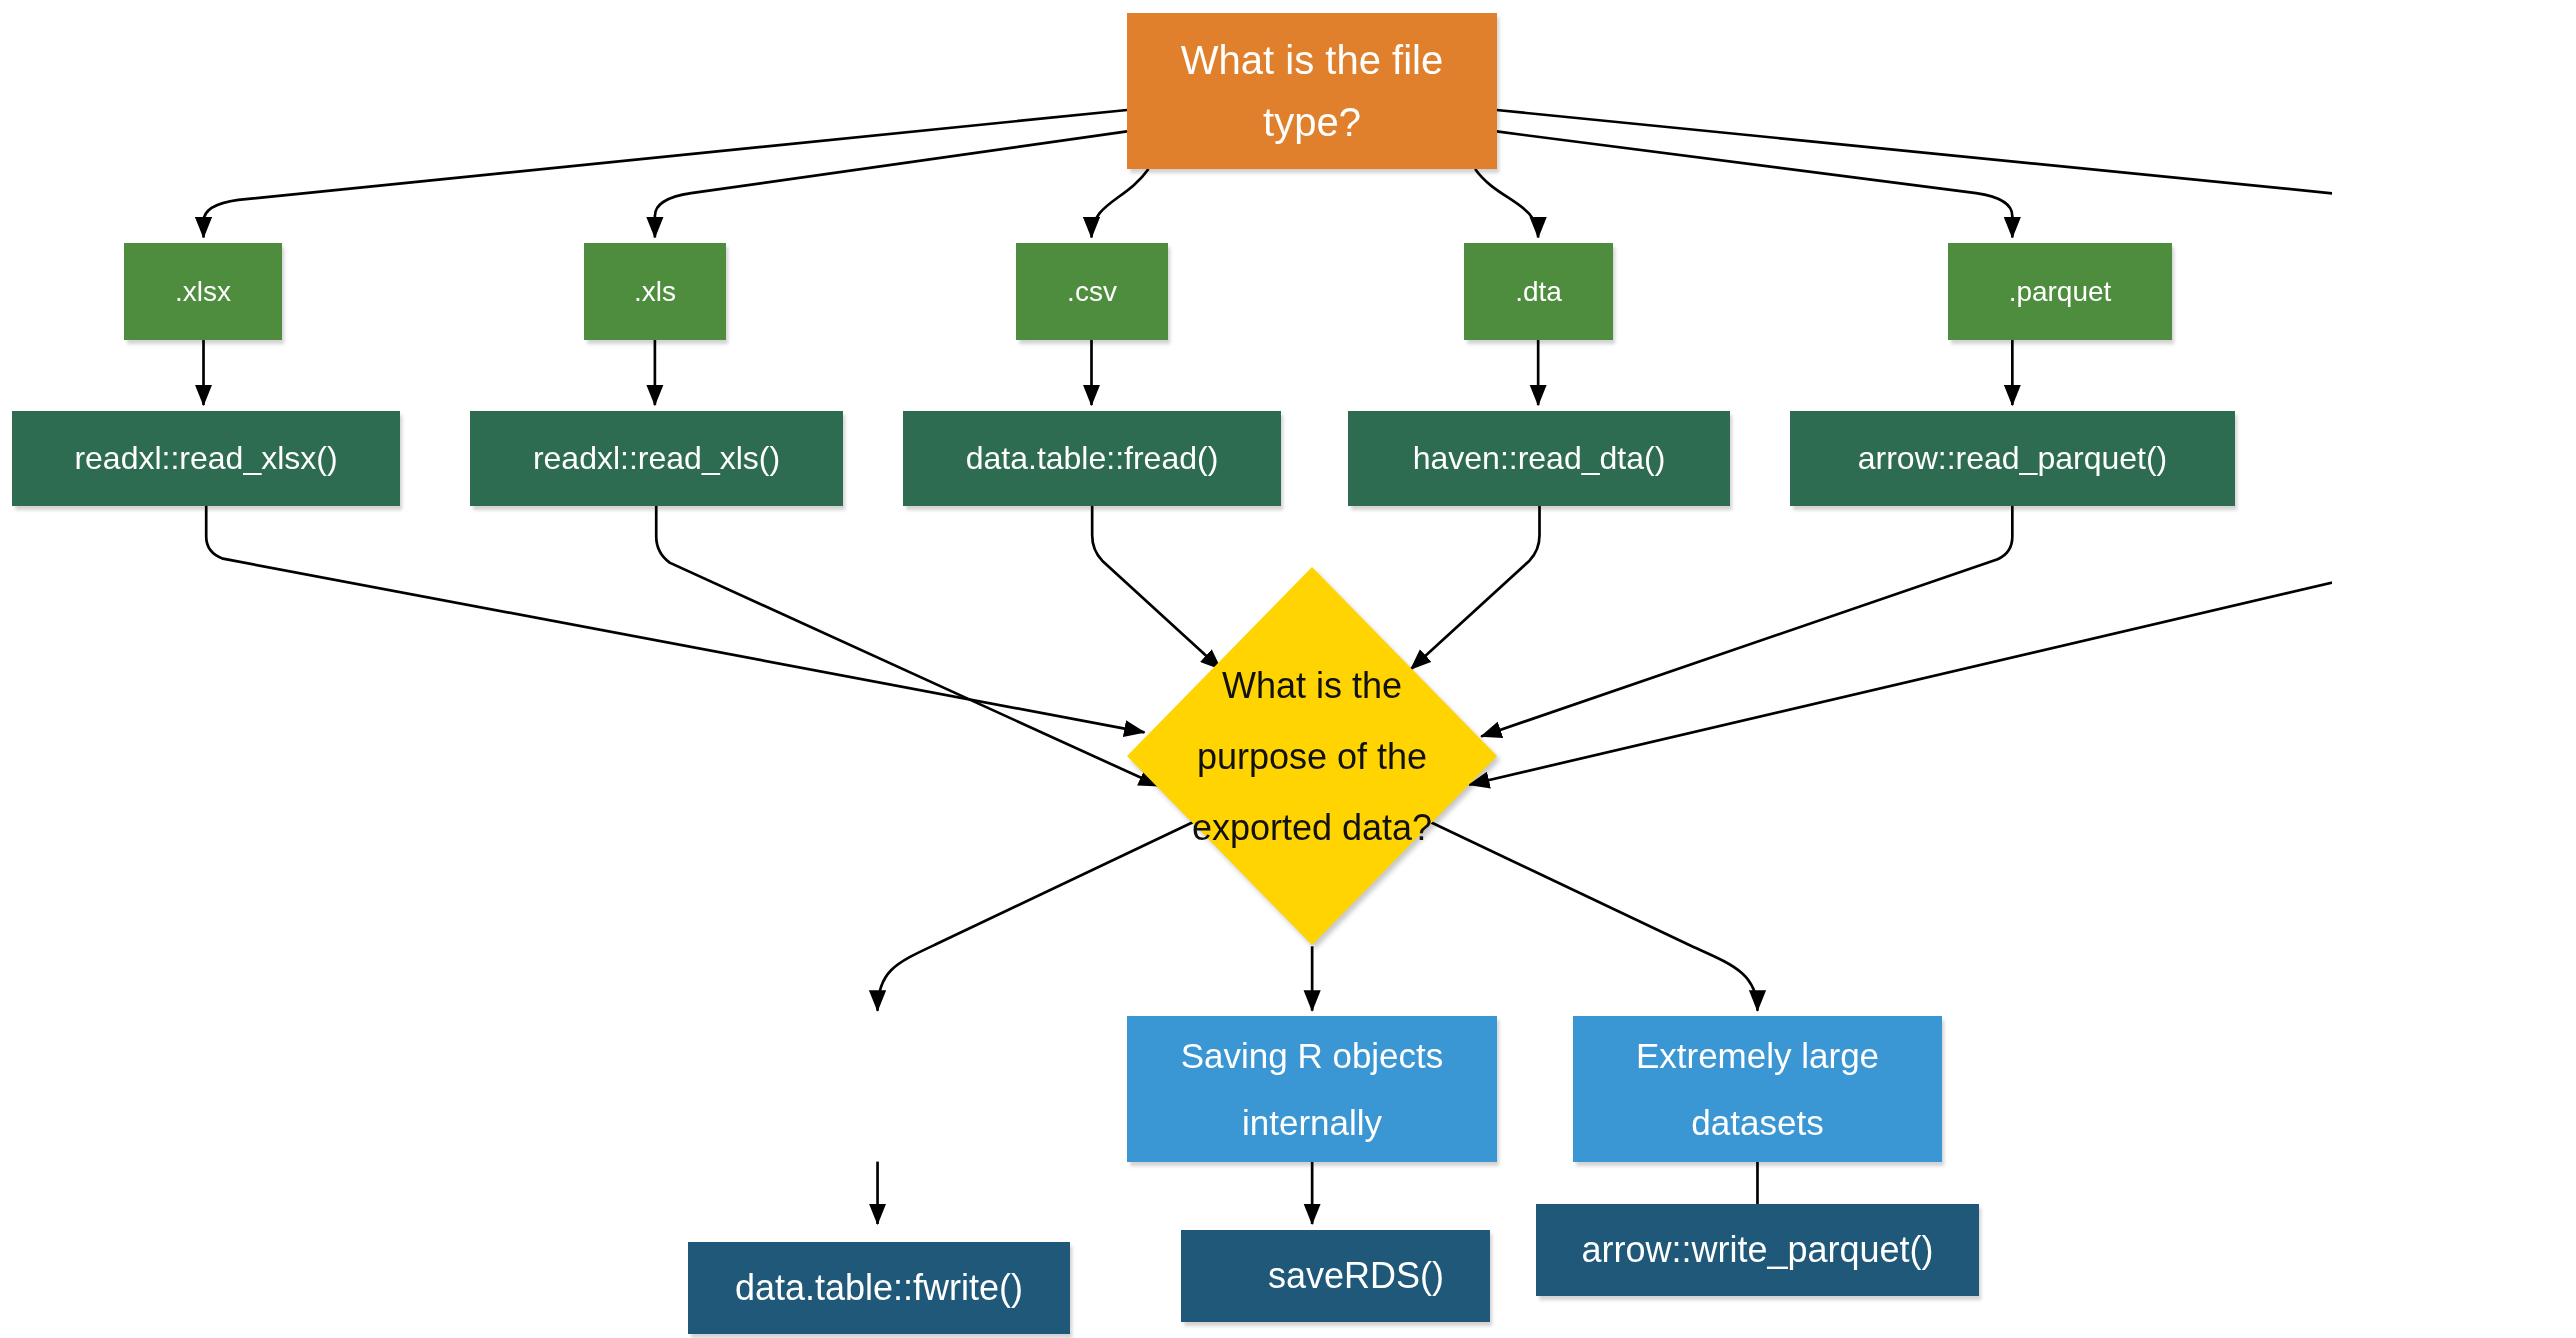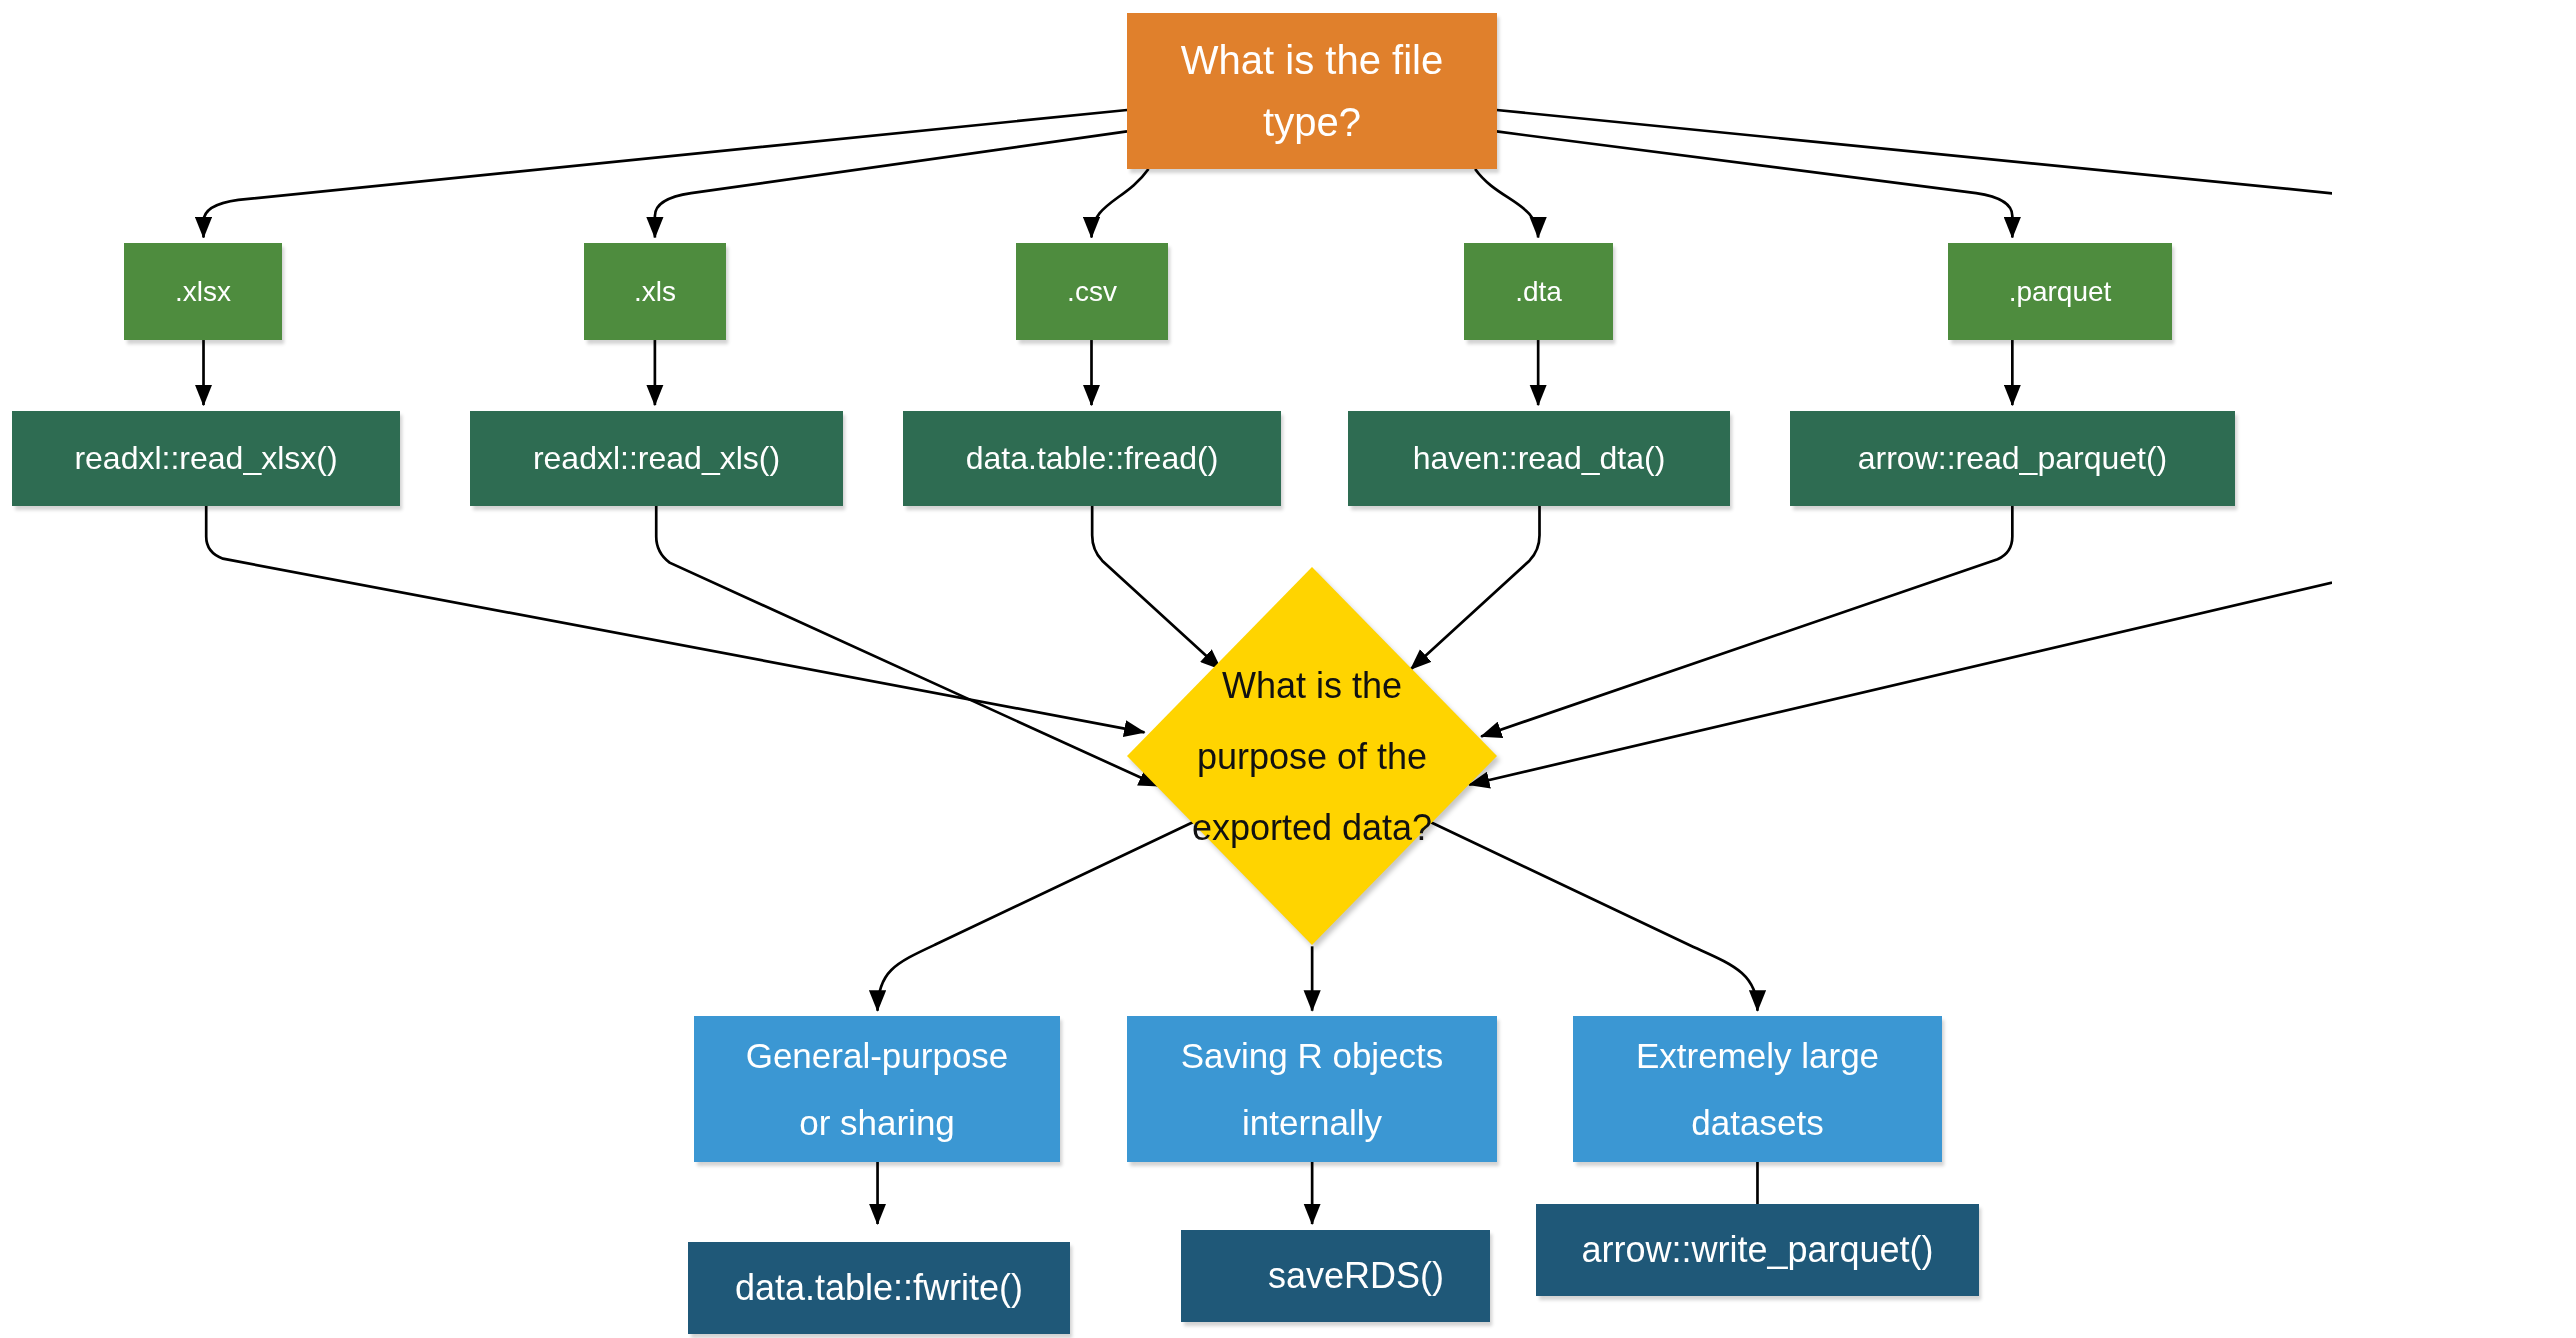--- a/index.html
+++ b/index.html
@@ -114,24 +114,20 @@
 
   <div class="diamond-wrap" style="left:1127px;top:567px;width:370px;height:378px;">
     <svg width="370" height="378" viewBox="0 0 551 563" xmlns="http://www.w3.org/2000/svg">
       <polygon points="275.5,0 551,281.5 275.5,563 0,281.5" fill="var(--c-decision)"></polygon>
     </svg>
     <div class="diamond-label">What is the
 purpose of the
 exported data?</div>
   </div>
 
-  <div class="node purpose-node" style="left:694px;top:1016px;width:366px;height:146px;">
-    <span class="lbl">General-purpose
-or sharing</span>
-  </div>
   <div class="node purpose-node" style="left:1127px;top:1016px;width:370px;height:146px;">
     <span class="lbl">Saving R objects
 internally</span>
   </div>
   <div class="node purpose-node" style="left:1573px;top:1016px;width:369px;height:146px;">
     <span class="lbl">Extremely large
 datasets</span>
   </div>
 
   <div class="node writer-node" style="left:688px;top:1242px;width:382px;height:92px;">

